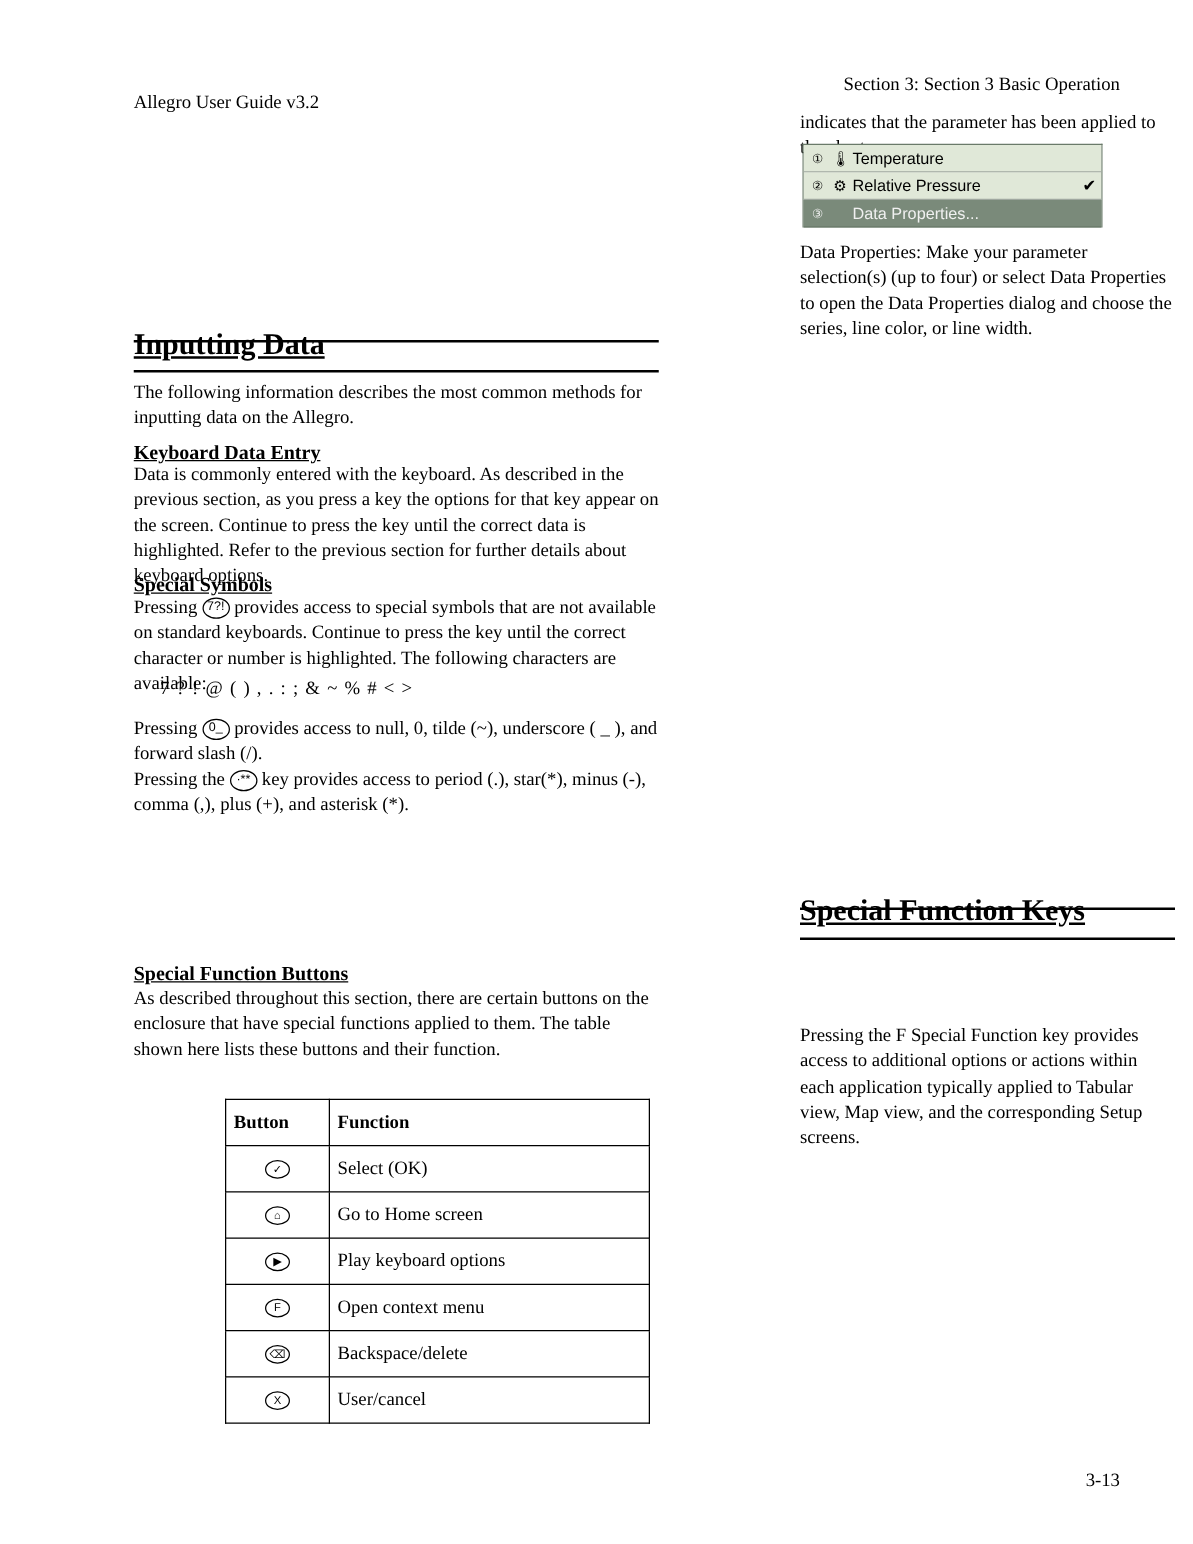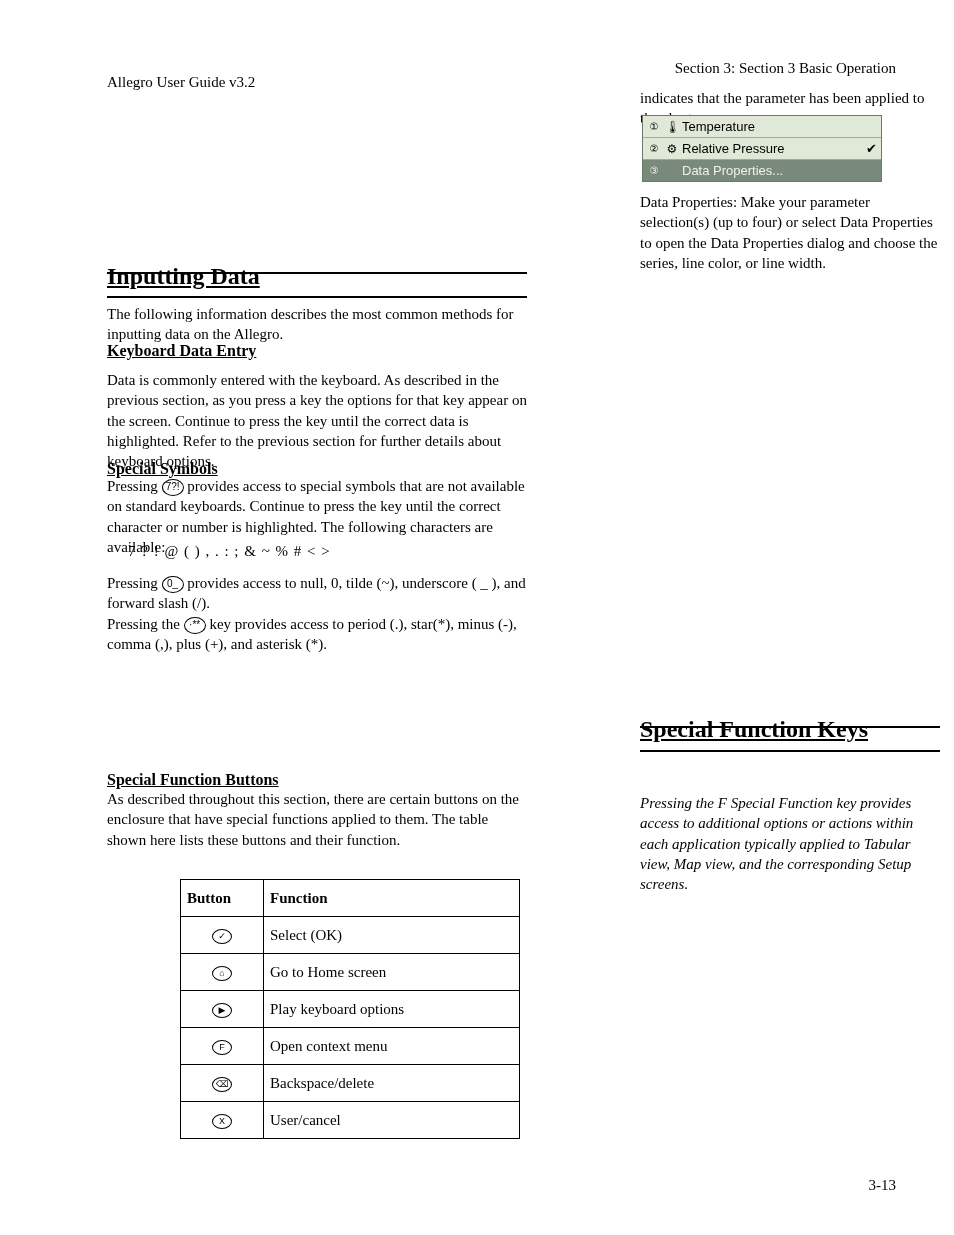--- a/index.html
+++ b/index.html
@@ -53,21 +53,21 @@
   </div>
 
   <div class="abs s10" style="left:640px;top:192px;width:300px;">Data Properties: Make your parameter selection(s) (up to four) or select Data Properties to open the Data Properties dialog and choose the series, line color, or line width.</div>
 
   <div class="abs bold" style="left:107px;top:263px;font-size:24px;">Inputting Data</div>
   <div class="hr1" style="top:272px;"></div>
   <div class="hr1" style="top:296px;"></div>
 
   <div class="abs s10" style="left:107px;top:304px;width:420px;">The following information describes the most common methods for inputting data on the Allegro.</div>
 
-  <div class="abs bold s11" style="left:107px;top:340px;text-align:center;">Keyboard Data Entry</div>
+  <div class="abs bold s11" style="left:107px;top:352px;text-align:center;">Keyboard Data Entry</div>
   <div class="abs s10" style="left:107px;top:370px;width:420px;">Data is commonly entered with the keyboard. As described in the previous section, as you press a key the options for that key appear on the screen. Continue to press the key until the correct data is highlighted. Refer to the previous section for further details about keyboard options.</div>
 
   <div class="abs bold s11" style="left:107px;top:458px;">Special Symbols</div>
   <div class="abs s10" style="left:107px;top:476px;width:420px;">
     <span>Pressing </span>
     <span class="keycap big">7?!</span>
     <span> provides access to special symbols that are not available on standard keyboards. Continue to press the key until the correct character or number is highlighted. The following characters are available:</span>
   </div>
 
   <div class="abs s10" style="left:128px;top:541px;letter-spacing:1px;">7  ?  !  @  ( )  ,  .  :  ;  &amp;  ~  %  #  &lt;  &gt;</div>
@@ -80,21 +80,21 @@
 
   <div class="abs bold" style="left:640px;top:716px;font-size:24px;">Special Function Keys</div>
 
   <div class="abs s10" style="left:107px;top:614px;width:420px;">
     <span>Pressing the </span>
     <span class="keycap big">·**</span>
     <span> key provides access to period (.), star(*), minus (-), comma (,), plus (+), and asterisk (*).</span>
   </div>
   <div class="hr2" style="top:726px;"></div>
   <div class="hr2" style="top:750px;"></div>
-  <div class="abs s10" style="left:640px;top:793px;width:300px;font-style:italic;">Pressing the F Special Function key provides access to additional options or actions within each application typically applied to Tabular view, Map view, and the corresponding Setup screens.</div>
+  <div class="abs s10" style="left:640px;top:819px;width:300px;">Pressing the F Special Function key provides access to additional options or actions within each application typically applied to Tabular view, Map view, and the corresponding Setup screens.</div>
 
   <div class="abs bold s11" style="left:107px;top:769px;">Special Function Buttons</div>
   <div class="abs s10" style="left:107px;top:789px;width:420px;">As described throughout this section, there are certain buttons on the enclosure that have special functions applied to them. The table shown here lists these buttons and their function.</div>
 
   <table class="keys">
     <tbody>
         <tr>
       <th>Button</th>
       <th>Function</th>
     </tr>

